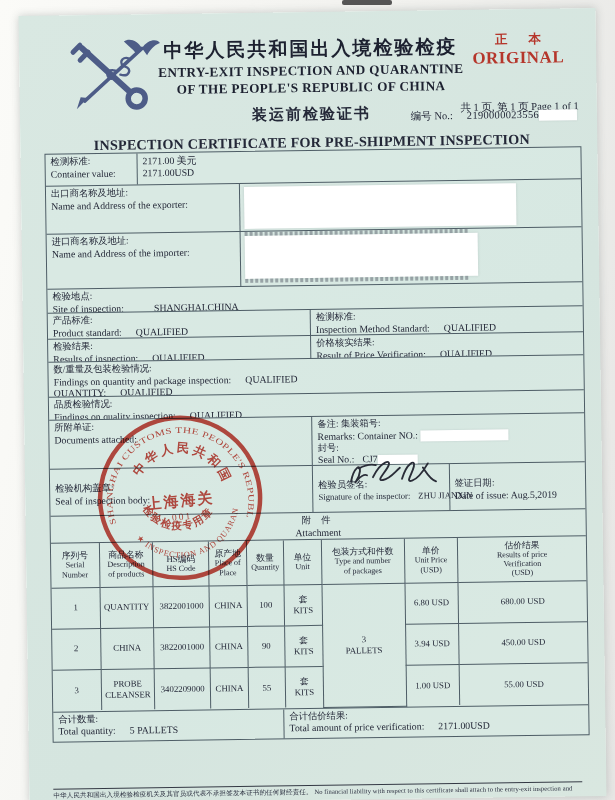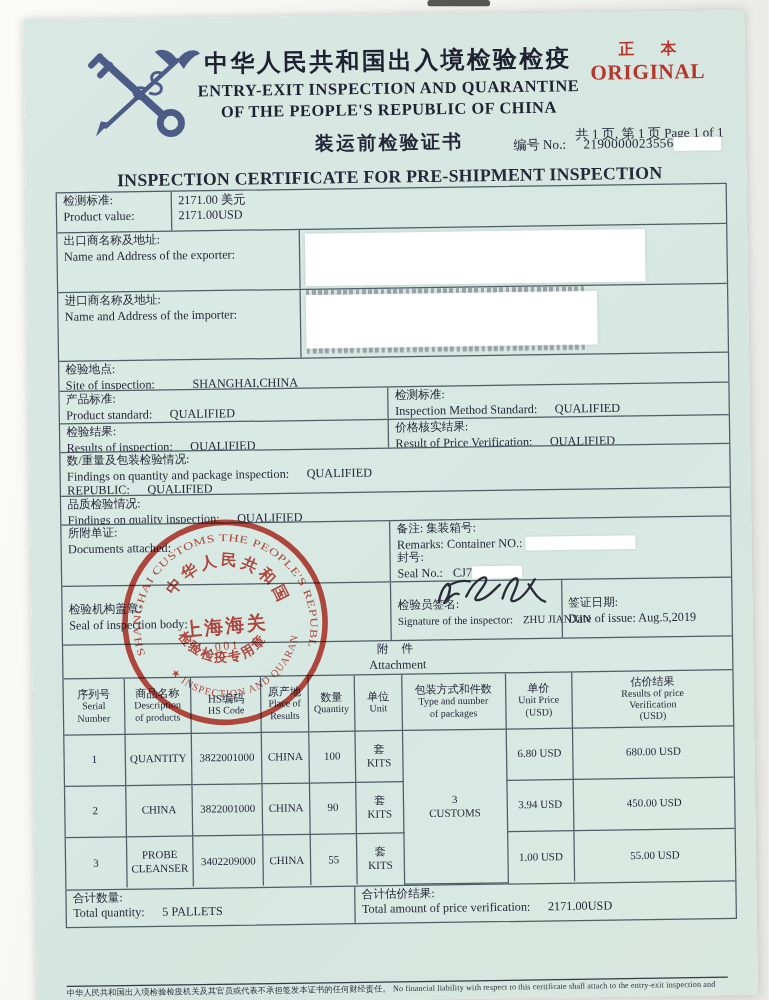--- a/index.html
+++ b/index.html
@@ -132,21 +132,21 @@
       </div>
     </div>
     <div class="doc-title-en">INSPECTION CERTIFICATE FOR PRE-SHIPMENT INSPECTION</div>
   </div>
 
   <div class="doc-table">
 
     <div class="row r-decl">
       <div class="cell c1">
         <div class="cn">检测标准:</div>
-        <div class="en">Product value:</div>
+        <div class="en">Container value:</div>
       </div>
       <div class="cell c2">
         <div class="en">2171.00 美元</div>
         <div class="en">2171.00USD</div>
       </div>
     </div>
 
     <div class="row r-exp">
       <div class="cell c1">
         <div class="cn">出口商名称及地址:</div>
@@ -195,21 +195,21 @@
       <div class="cell c2">
         <div class="cn">价格核实结果:</div>
         <div class="en"><span>Result of Price Verification:</span><span class="val">QUALIFIED</span></div>
       </div>
     </div>
 
     <div class="row r-find">
       <div class="cell" style="flex:1;">
         <div class="cn">数/重量及包装检验情况:</div>
         <div class="en"><span>Findings on quantity and package inspection:</span><span class="val">QUALIFIED</span></div>
-        <div class="en"><span>REPUBLIC:</span><span class="val">QUALIFIED</span></div>
+        <div class="en"><span>QUANTITY:</span><span class="val">QUALIFIED</span></div>
       </div>
     </div>
 
     <div class="row r-qual">
       <div class="cell" style="flex:1;">
         <div class="cn">品质检验情况:</div>
         <div class="en"><span>Findings on quality inspection:</span><span class="val">QUALIFIED</span></div>
       </div>
     </div>
 
@@ -273,21 +273,21 @@
                   <div class="h-en">Description</div>
                   <div class="h-en">of products</div>
                 </th>
           <th>
                   <div class="h-cn">HS编码</div>
                   <div class="h-en">HS Code</div>
                 </th>
           <th>
                   <div class="h-cn">原产地</div>
                   <div class="h-en">Place of</div>
-                  <div class="h-en">Results</div>
+                  <div class="h-en">Place</div>
                 </th>
           <th>
                   <div class="h-cn">数量</div>
                   <div class="h-en">Quantity</div>
                 </th>
           <th>
                   <div class="h-cn">单位</div>
                   <div class="h-en">Unit</div>
                 </th>
           <th>
@@ -312,21 +312,21 @@
           <td class="i-val">QUANTITY</td>
           <td class="i-val">3822001000</td>
           <td class="i-val">CHINA</td>
           <td class="i-val">100</td>
           <td>
                   <div class="i-val">套</div>
                   <div class="i-val">KITS</div>
                 </td>
           <td rowspan="3">
                   <div class="i-val">3</div>
-                  <div class="i-val">CUSTOMS</div>
+                  <div class="i-val">PALLETS</div>
                 </td>
           <td class="i-val">6.80 USD</td>
           <td class="i-val">680.00 USD</td>
         </tr>
         <tr class="irow">
           <td class="i-val">2</td>
           <td class="i-val">CHINA</td>
           <td class="i-val">3822001000</td>
           <td class="i-val">CHINA</td>
           <td class="i-val">90</td>

